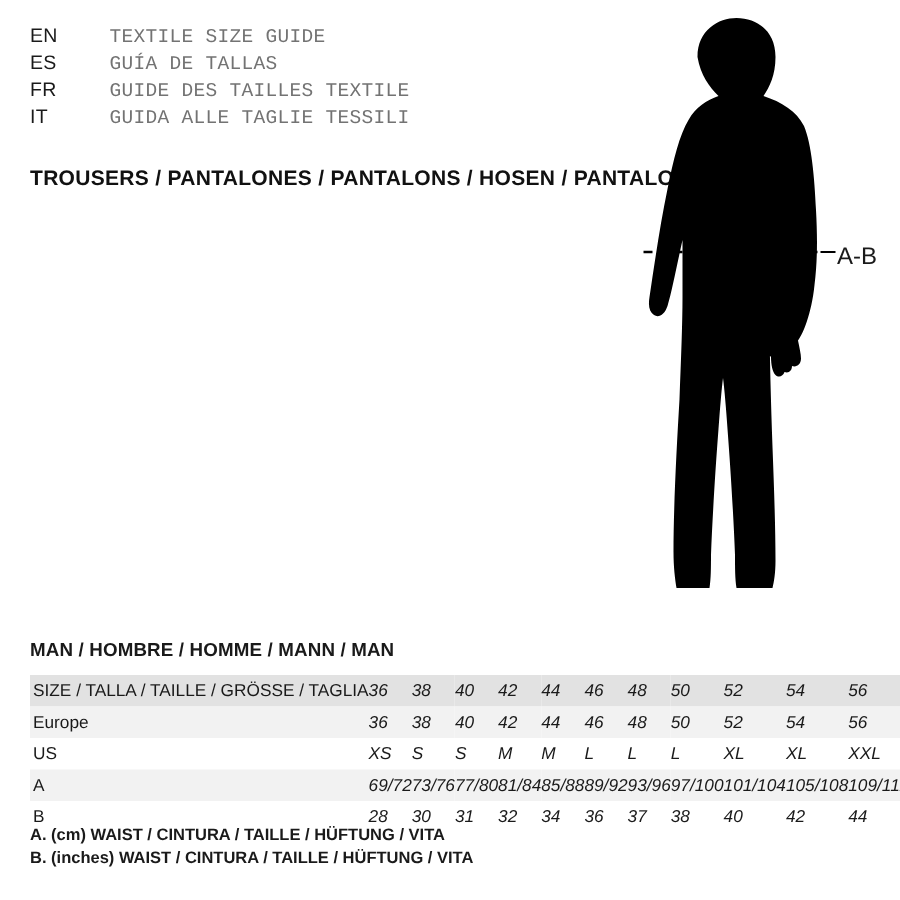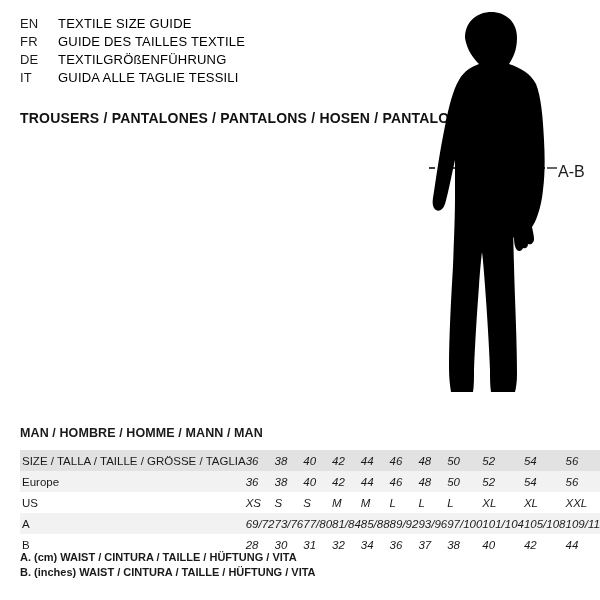--- a/index.html
+++ b/index.html
@@ -27,28 +27,30 @@
     top: 16px;
     left: 20px;
     width: 360px;
   }
   .lang-row {
     display: flex;
     align-items: baseline;
     height: 18px;
     font-size: 13px;
     letter-spacing: 0.2px;
+    gap: 15px;
   }
   .lang-code {
     width: 38px;
     flex: 0 0 38px;
     color: #1a1a1a;
   }
   .lang-text {
-    color: #000000;
+    color: #737373;
+    font-family: Liberation Mono, monospace;
   }
 
   .section-title {
     position: absolute;
     top: 110px;
     left: 20px;
     font-size: 14px;
     font-weight: bold;
     letter-spacing: 0.2px;
     color: #111;
@@ -122,26 +124,26 @@
 <body>
 
 <div class="page">
 
   <div class="lang-block">
     <div class="lang-row">
       <span class="lang-code">EN</span>
       <span class="lang-text">TEXTILE SIZE GUIDE</span>
     </div>
     <div class="lang-row">
+      <span class="lang-code">ES</span>
+      <span class="lang-text">GUÍA DE TALLAS</span>
+    </div>
+    <div class="lang-row">
       <span class="lang-code">FR</span>
       <span class="lang-text">GUIDE DES TAILLES TEXTILE</span>
-    </div>
-    <div class="lang-row">
-      <span class="lang-code">DE</span>
-      <span class="lang-text">TEXTILGRÖßENFÜHRUNG</span>
     </div>
     <div class="lang-row">
       <span class="lang-code">IT</span>
       <span class="lang-text">GUIDA ALLE TAGLIE TESSILI</span>
     </div>
   </div>
 
   <div class="section-title">TROUSERS / PANTALONES / PANTALONS / HOSEN / PANTALONI</div>
 
   <div class="figure-wrap">

